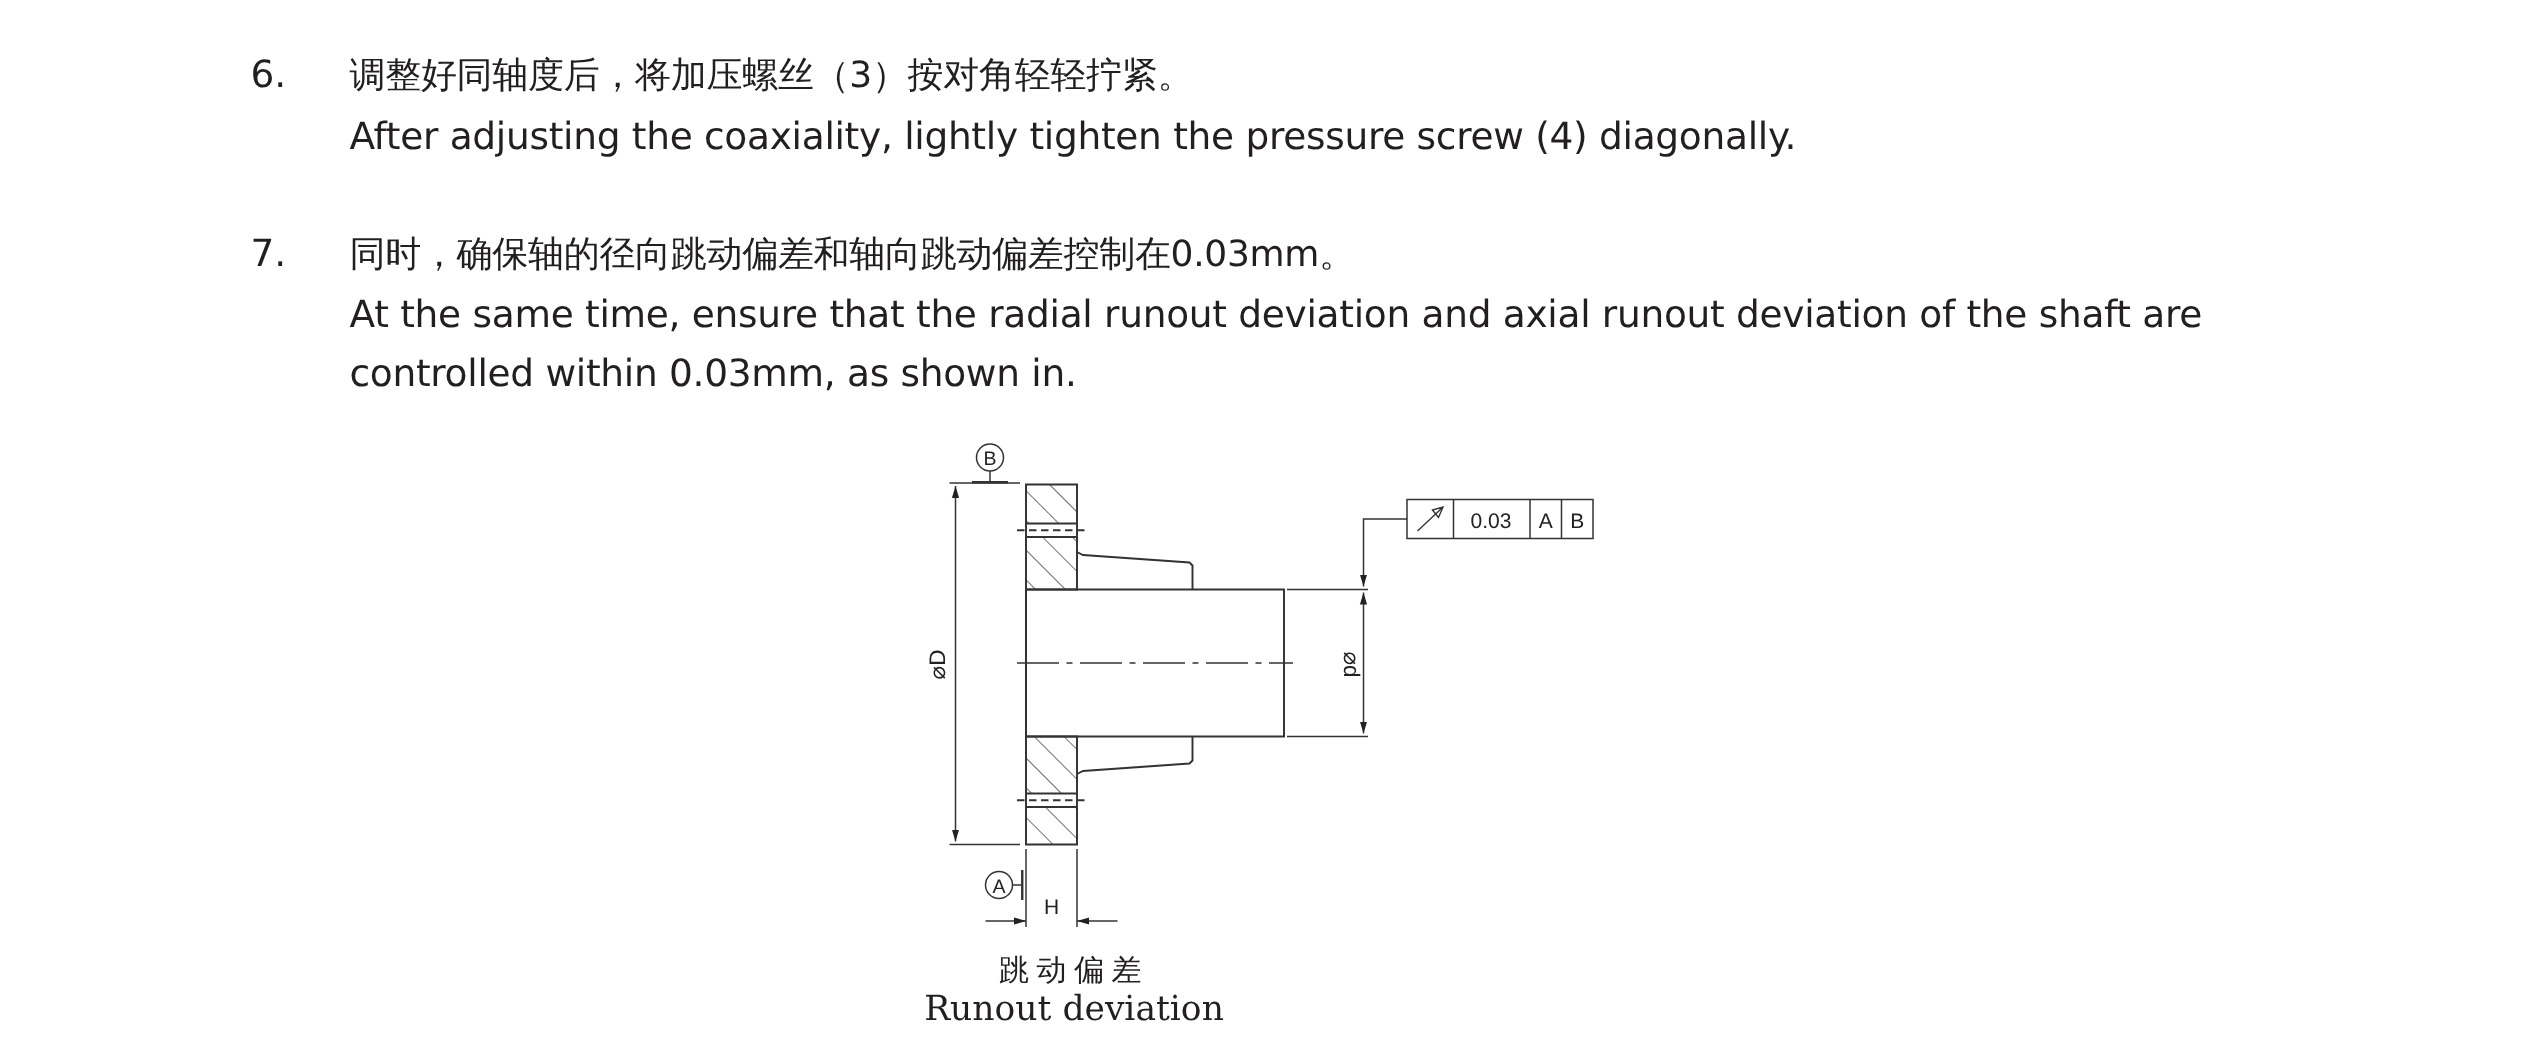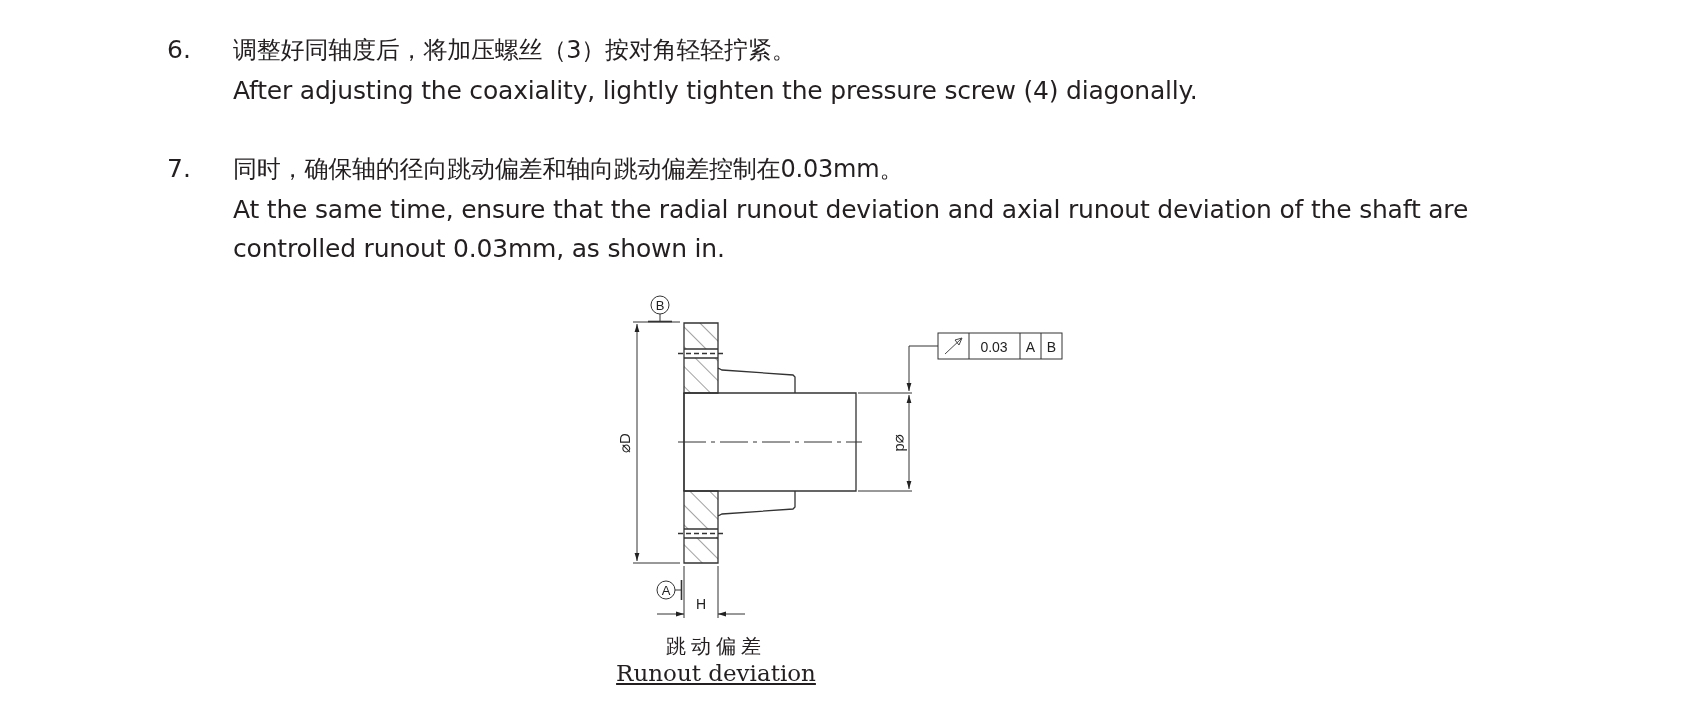--- a/index.html
+++ b/index.html
@@ -9,36 +9,36 @@
   .line { position:absolute; left:30px; white-space:nowrap; font-size:25px; line-height:32px; letter-spacing:-0.2px;margin-left:36px; }
   .zh { font-size:24px; }
   #step6 { top:34px; }
   #step7 { top:153px; }
   .l1 { top:0; }
   .l2 { top:41px; }
   .l3 { top:80px; }
   svg#drawing { position:absolute; left:0; top:0; }
   .cap { position:absolute; left:0; width:1432px; text-align:center; font-family:"DejaVu Serif", serif; color:#231f20; }
   #cap-zh { top:633px; font-size:20px; letter-spacing:5px; padding-left:0px; }
-  #cap-en { top:660px; font-size:23px;text-decoration:underline; }
+  #cap-en { top:660px; font-size:23px; }
 </style>
 </head>
 <body>
 
 <div class="step" id="step6">
   <span class="num">6.</span>
   <span class="line l1 zh">调整好同轴度后，将加压螺丝（3）按对角轻轻拧紧。</span>
   <span class="line l2">After adjusting the coaxiality, lightly tighten the pressure screw (4) diagonally.</span>
 </div>
 
 <div class="step" id="step7">
   <span class="num">7.</span>
   <span class="line l1 zh">同时，确保轴的径向跳动偏差和轴向跳动偏差控制在0.03mm。</span>
   <span class="line l2">At the same time, ensure that the radial runout deviation and axial runout deviation of the shaft are</span>
-  <span class="line l3">controlled runout 0.03mm, as shown in.</span>
+  <span class="line l3">controlled within 0.03mm, as shown in.</span>
 </div>
 
 <svg id="drawing" width="1693" height="708" viewBox="0 0 1693 708" xmlns="http://www.w3.org/2000/svg">
   <defs>
     <pattern id="hatch" patternUnits="userSpaceOnUse" width="14" height="14" patternTransform="rotate(-45)">
       <line x1="0" y1="0" x2="0" y2="14" stroke="#444" stroke-width="1"></line>
     </pattern>
     <marker id="arrow" viewBox="0 0 10 10" refX="10" refY="5" markerWidth="8" markerHeight="8" orient="auto-start-reverse">
       <path d="M0,2 L10,5 L0,8 z" fill="#222"></path>
     </marker>

